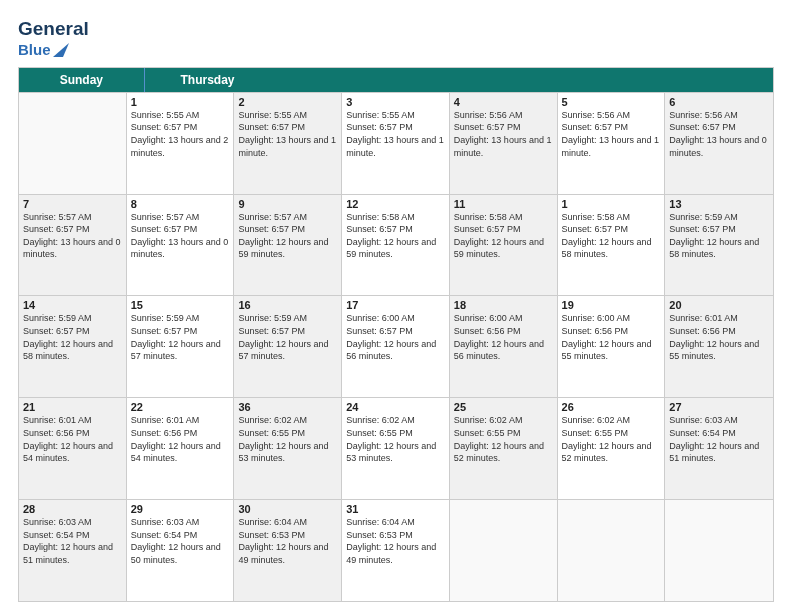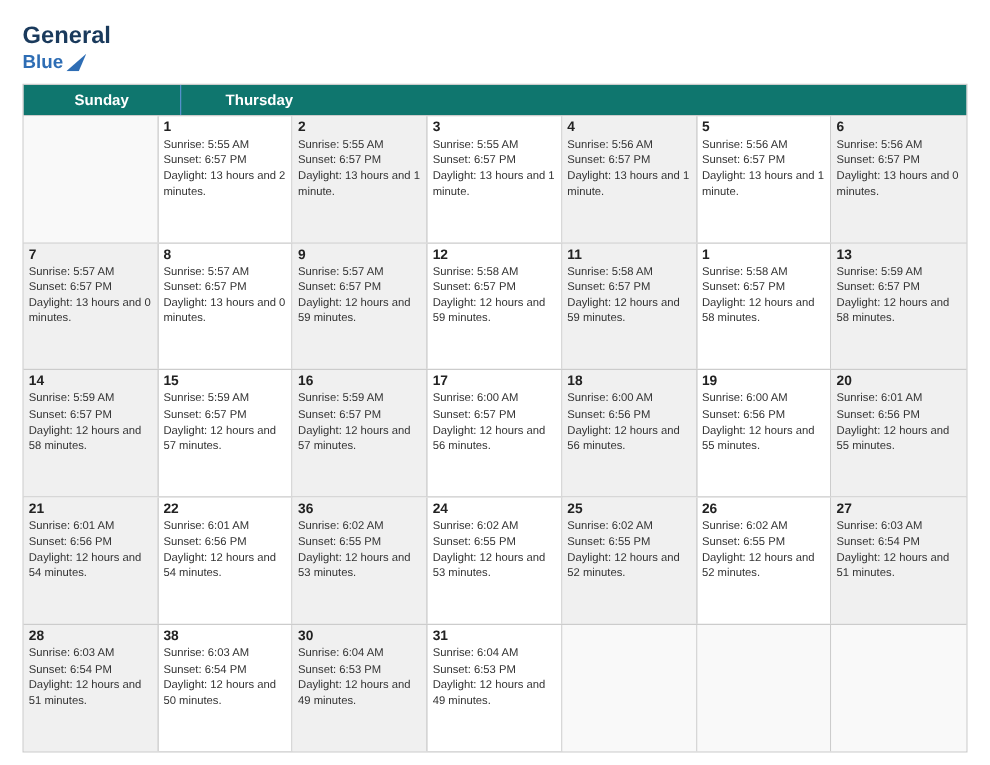--- a/index.html
+++ b/index.html
@@ -292,21 +292,21 @@
           </div>
         </div>
         <div class="cal-row">
           <div class="cal-cell shaded">
             <div class="cell-date">28</div>
             <div class="cell-info" style="white-space: pre-line;">Sunrise: 6:03 AM
 Sunset: 6:54 PM
 Daylight: 12 hours and 51 minutes.</div>
           </div>
           <div class="cal-cell">
-            <div class="cell-date">38</div>
+            <div class="cell-date">29</div>
             <div class="cell-info" style="white-space: pre-line;">Sunrise: 6:03 AM
 Sunset: 6:54 PM
 Daylight: 12 hours and 50 minutes.</div>
           </div>
           <div class="cal-cell shaded">
             <div class="cell-date">30</div>
             <div class="cell-info" style="white-space: pre-line;">Sunrise: 6:04 AM
 Sunset: 6:53 PM
 Daylight: 12 hours and 49 minutes.</div>
           </div>

